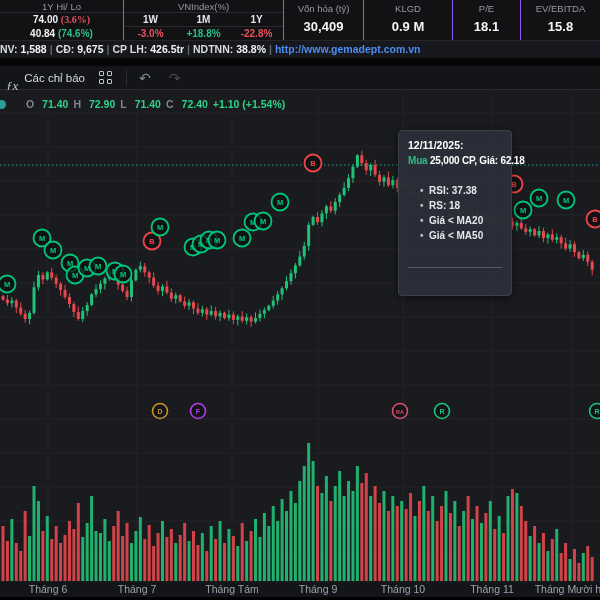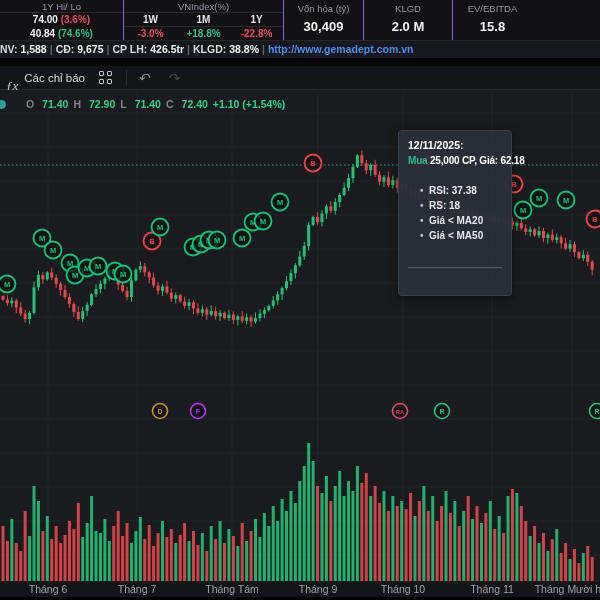--- a/index.html
+++ b/index.html
@@ -8,21 +8,21 @@
           background:#1d4ed8;font-family:"Liberation Sans",sans-serif;color:#e8eaed;}
   
   .topbar{position:absolute;left:0;top:0;width:600px;height:41px;display:flex;background:#121214;border-bottom:1px solid #262626;}
   .cell{border-left:1px solid #8b5cf6;display:flex;flex-direction:column;}
   .cell:first-child{border-left:none;}
   .c-hilo{width:123px;}
   .c-vni{width:160px;}
   .c-stat1{width:80px;}.c-stat2{width:89px;}.c-stat3{width:68px;}.c-stat4{width:80px;}
   .t-title{height:13px;line-height:13px;text-align:center;font-size:9.5px;color:#979aa3;border-bottom:1px solid #2b2b2f;}
   .t-row{height:14px;line-height:14px;text-align:center;font-size:10px;font-weight:bold;color:#f1f2f4;}
-  .t-row .pct-dn{color:#e8505b;font-weight:bold;}
+  .t-row .pct-dn{color:#e8505b;font-weight:bold;font-family:Liberation Serif, serif;}
   .t-row .pct-up{color:#2ebd85;font-weight:bold;}
   .vni-grid{display:flex;height:14px;border-bottom:1px solid #2b2b2f;}
   .vni-grid div{flex:1;text-align:center;font-size:10px;line-height:14px;font-weight:bold;color:#e3e5e8;}
   .vni-vals{display:flex;height:13px;}
   .vni-vals div{flex:1;text-align:center;font-size:10px;line-height:13px;font-weight:bold;}
   .stat-label{height:15px;line-height:17px;text-align:center;font-size:9.5px;color:#979aa3;}
   .stat-value{flex:1;text-align:center;font-size:13px;font-weight:bold;color:#f4f5f7;line-height:24px;}
   
   .infobar{position:absolute;left:0;top:41px;width:600px;height:17px;background:#16181d;
            font-size:10.5px;font-weight:bold;line-height:17px;white-space:nowrap;overflow:hidden;color:#f0f1f3;}
@@ -92,29 +92,33 @@
           <div style="color: rgb(46, 189, 133);">+18.8%</div>
           <div style="color: rgb(232, 80, 91);">-22.8%</div>
         </div>
     </div>
     <div class="cell c-stat1">
       <div class="stat-label">Vốn hóa (tỷ)</div>
       <div class="stat-value">30,409</div>
     </div>
     <div class="cell c-stat2">
       <div class="stat-label">KLGD</div>
-      <div class="stat-value">2.0 M</div>
+      <div class="stat-value">0.9 M</div>
+    </div>
+    <div class="cell c-stat3">
+      <div class="stat-label">P/E</div>
+      <div class="stat-value">18.1</div>
     </div>
     <div class="cell c-stat4">
       <div class="stat-label">EV/EBITDA</div>
       <div class="stat-value">15.8</div>
     </div>
   </div>
 
-  <div class="infobar" id="infobar"><span class="lbl">NV: </span><span>1,588</span><span class="sep">|</span><span class="lbl">CĐ: </span><span>9,675</span><span class="sep">|</span><span class="lbl">CP LH: </span><span>426.5tr</span><span class="sep">|</span><span class="lbl">KLGD: </span><span>38.8%</span><span class="sep">|</span><a href="#">http://www.gemadept.com.vn</a></div>
+  <div class="infobar" id="infobar"><span class="lbl">NV: </span><span>1,588</span><span class="sep">|</span><span class="lbl">CĐ: </span><span>9,675</span><span class="sep">|</span><span class="lbl">CP LH: </span><span>426.5tr</span><span class="sep">|</span><span class="lbl">NDTNN: </span><span>38.8%</span><span class="sep">|</span><a href="#">http://www.gemadept.com.vn</a></div>
 
   <div class="gap"></div>
 
   <div class="toolbar">
     <span class="tb-fx">ƒx</span>
     <span class="tb-ind">Các chỉ báo</span>
     <span class="tb-grid">
         <i></i>
         <i></i>
         <i></i>

